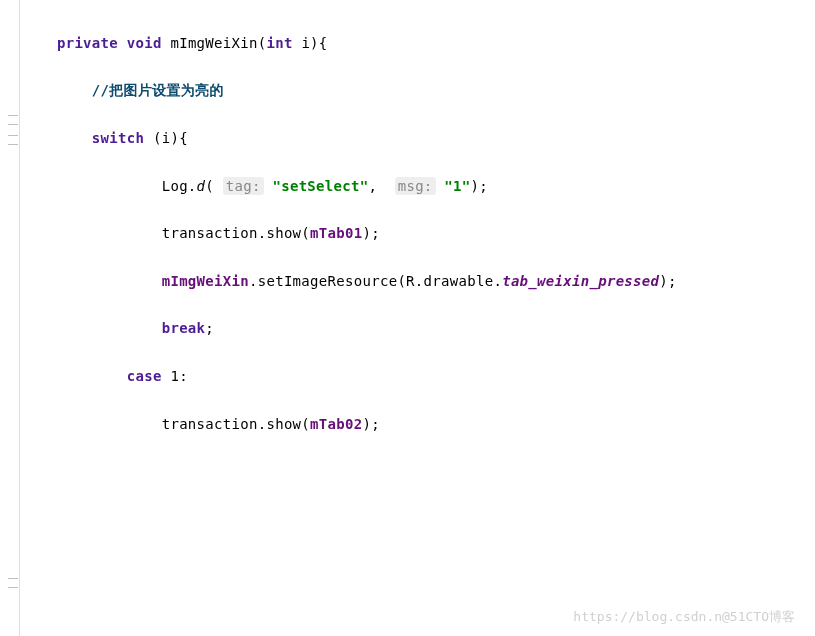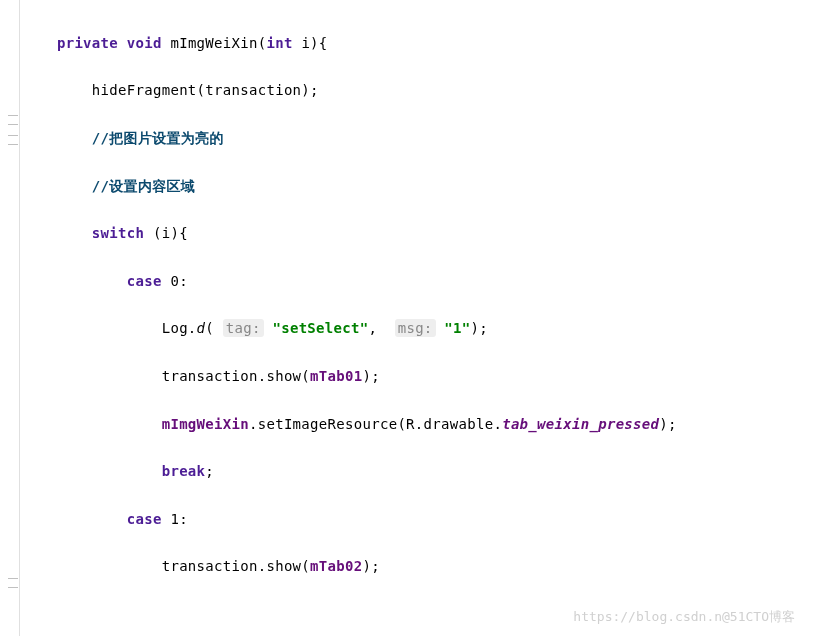--- a/index.html
+++ b/index.html
@@ -60,25 +60,22 @@
 <body>
 
 <div class="gutter">
   <div class="fold-marker" style="top:115px"></div>
   <div class="fold-marker" style="top:135px"></div>
   <div class="fold-marker" style="top:578px"></div>
 </div>
 
 <div class="code-area">
 <span class="line">    <span class="kw">private</span> <span class="kw">void</span> <span>mImgWeiXin</span>(<span class="kw">int</span> <span>i</span>){</span>
-<span class="line">        <span>hideFragment</span>(<span>transaction</span>);</span>
 <span class="line">        <span class="comment">//把图片设置为亮的</span></span>
-<span class="line">        <span class="comment">//设置内容区域</span></span>
 <span class="line">        <span class="kw">switch</span> (<span>i</span>){</span>
-<span class="line">            <span class="kw">case</span> <span>0</span>:</span>
 <span class="line">                <span>Log</span>.<span class="static-call">d</span>( <span class="param-hint">tag:</span> <span class="str">"setSelect"</span>,  <span class="param-hint">msg:</span> <span class="str">"1"</span>);</span>
 <span class="line">                <span>transaction</span>.<span>show</span>(<span class="field">mTab01</span>);</span>
 <span class="line">                <span class="field">mImgWeiXin</span>.<span>setImageResource</span>(<span>R</span>.<span>drawable</span>.<span class="static-field">tab_weixin_pressed</span>);</span>
 <span class="line">                <span class="kw">break</span>;</span>
 <span class="line">            <span class="kw">case</span> <span>1</span>:</span>
 <span class="line">                <span>transaction</span>.<span>show</span>(<span class="field">mTab02</span>);</span>
 
 
 
 

